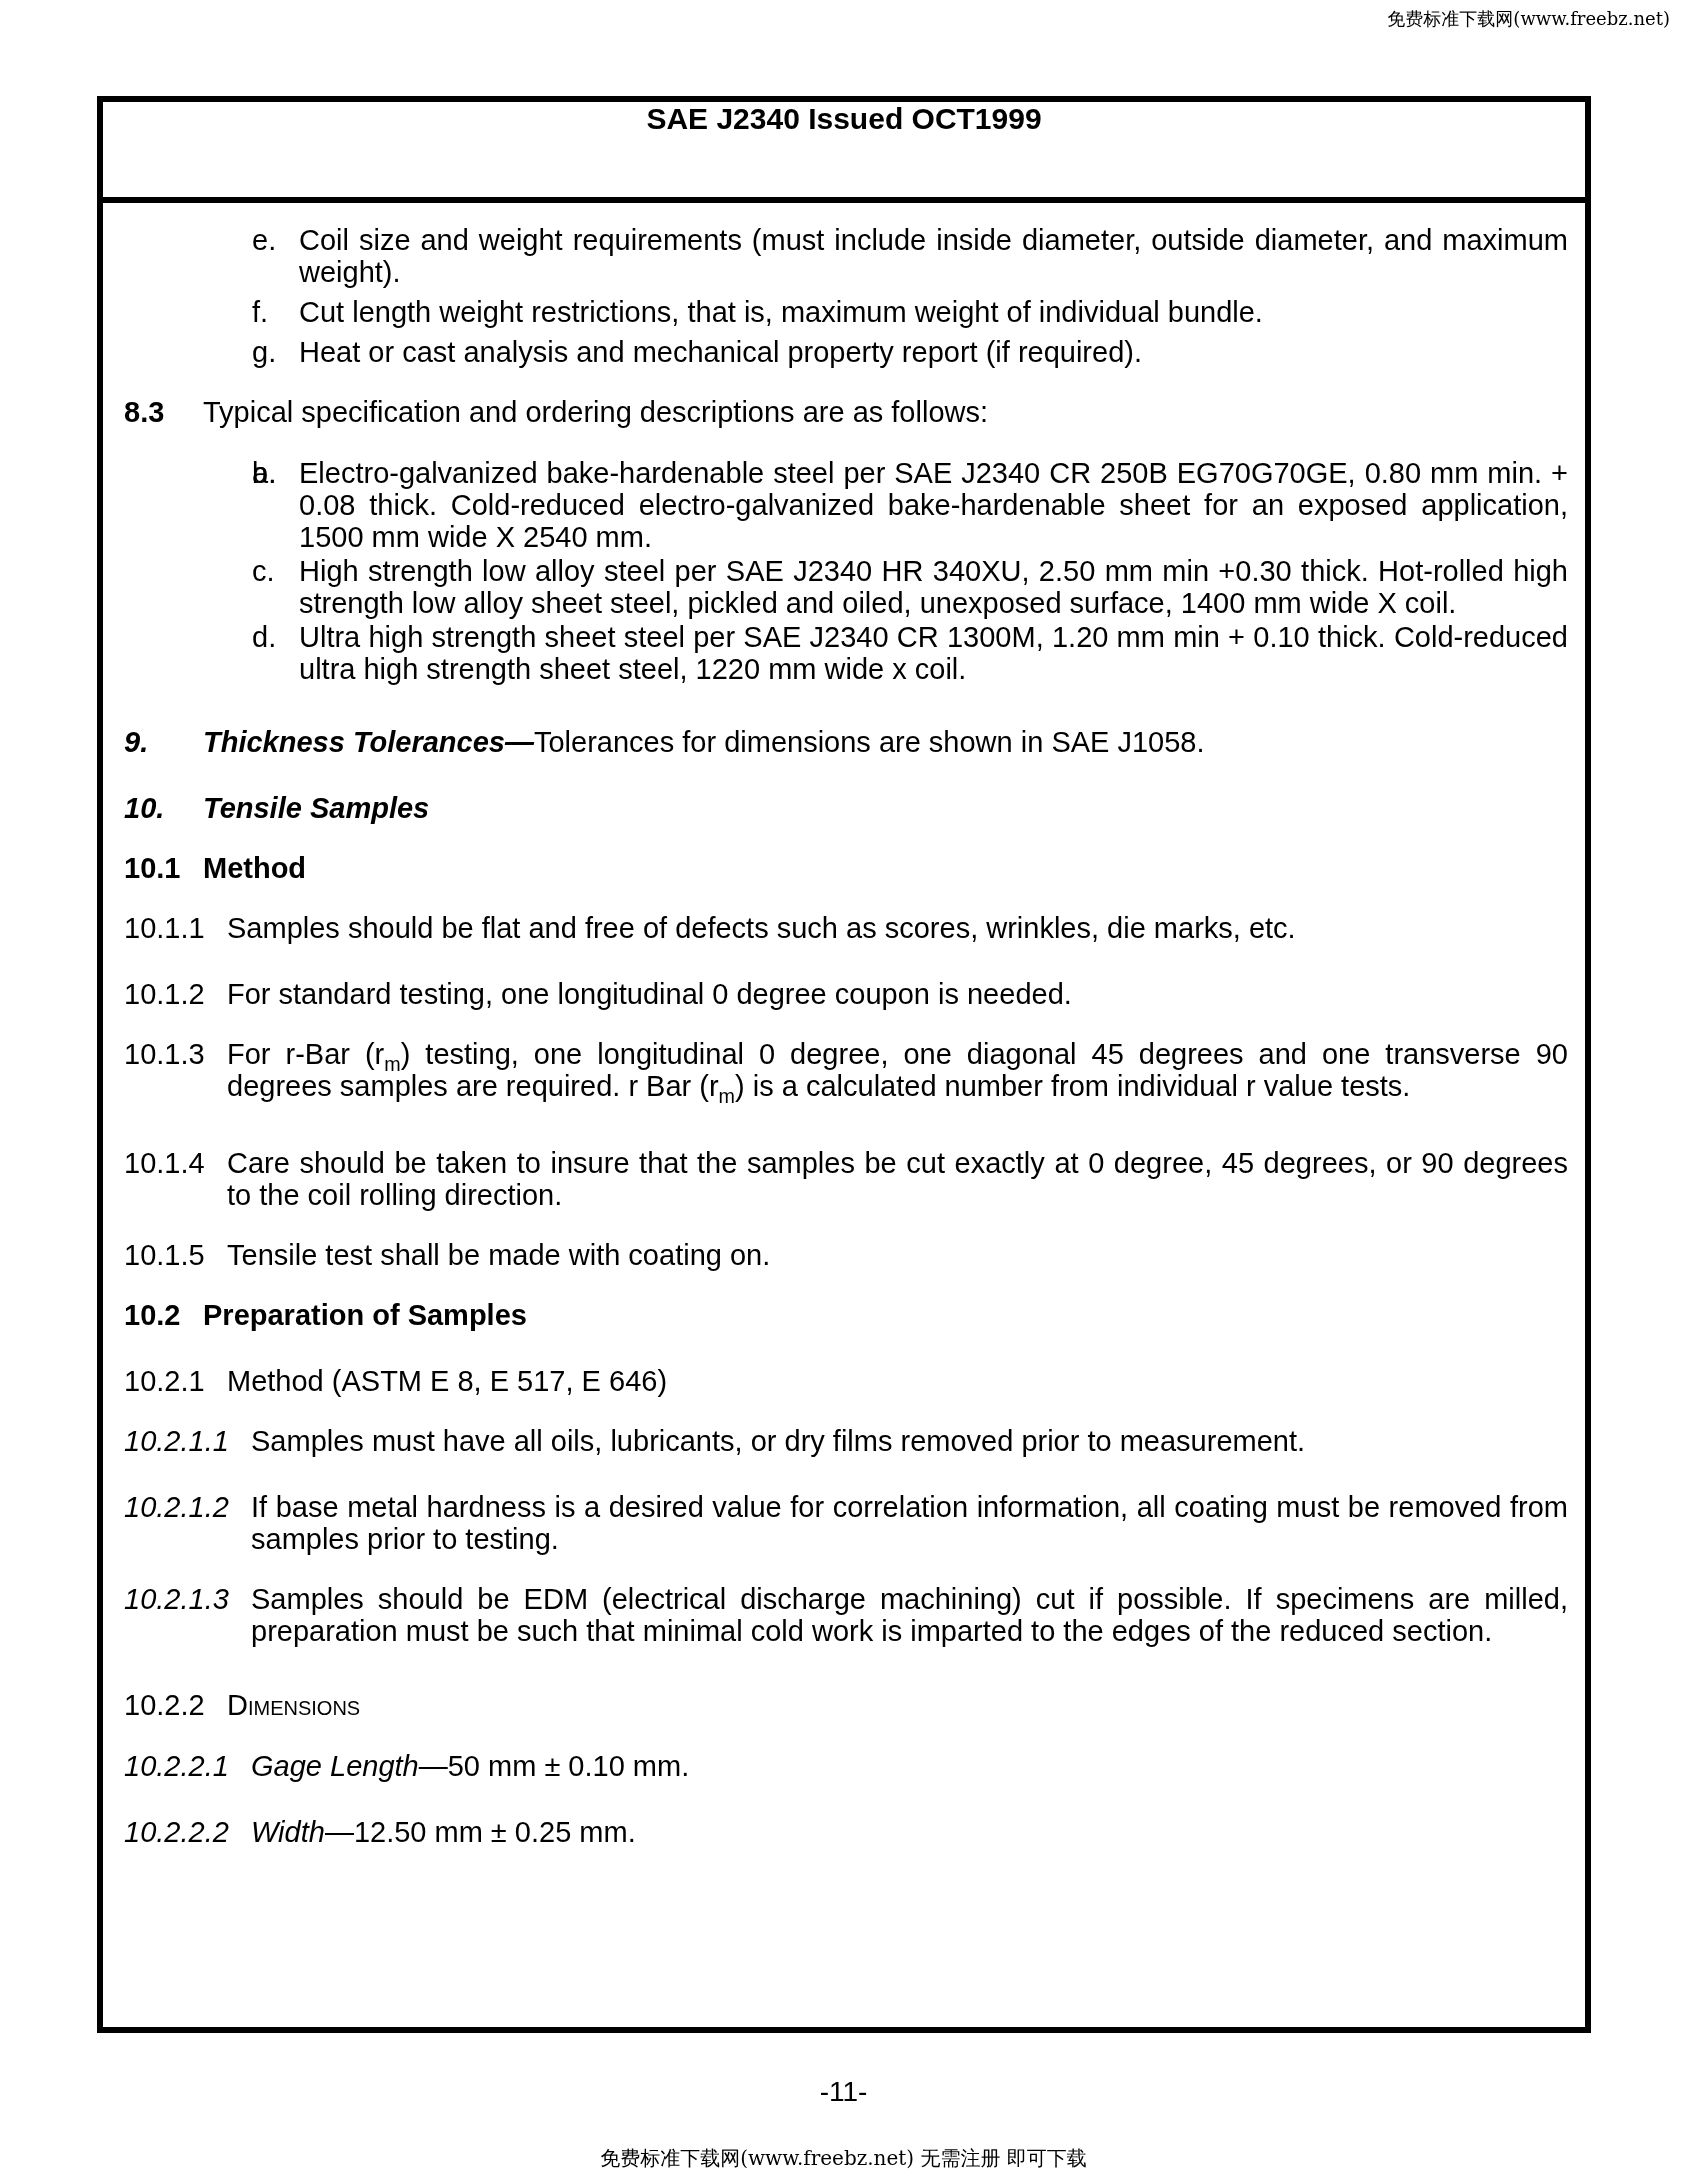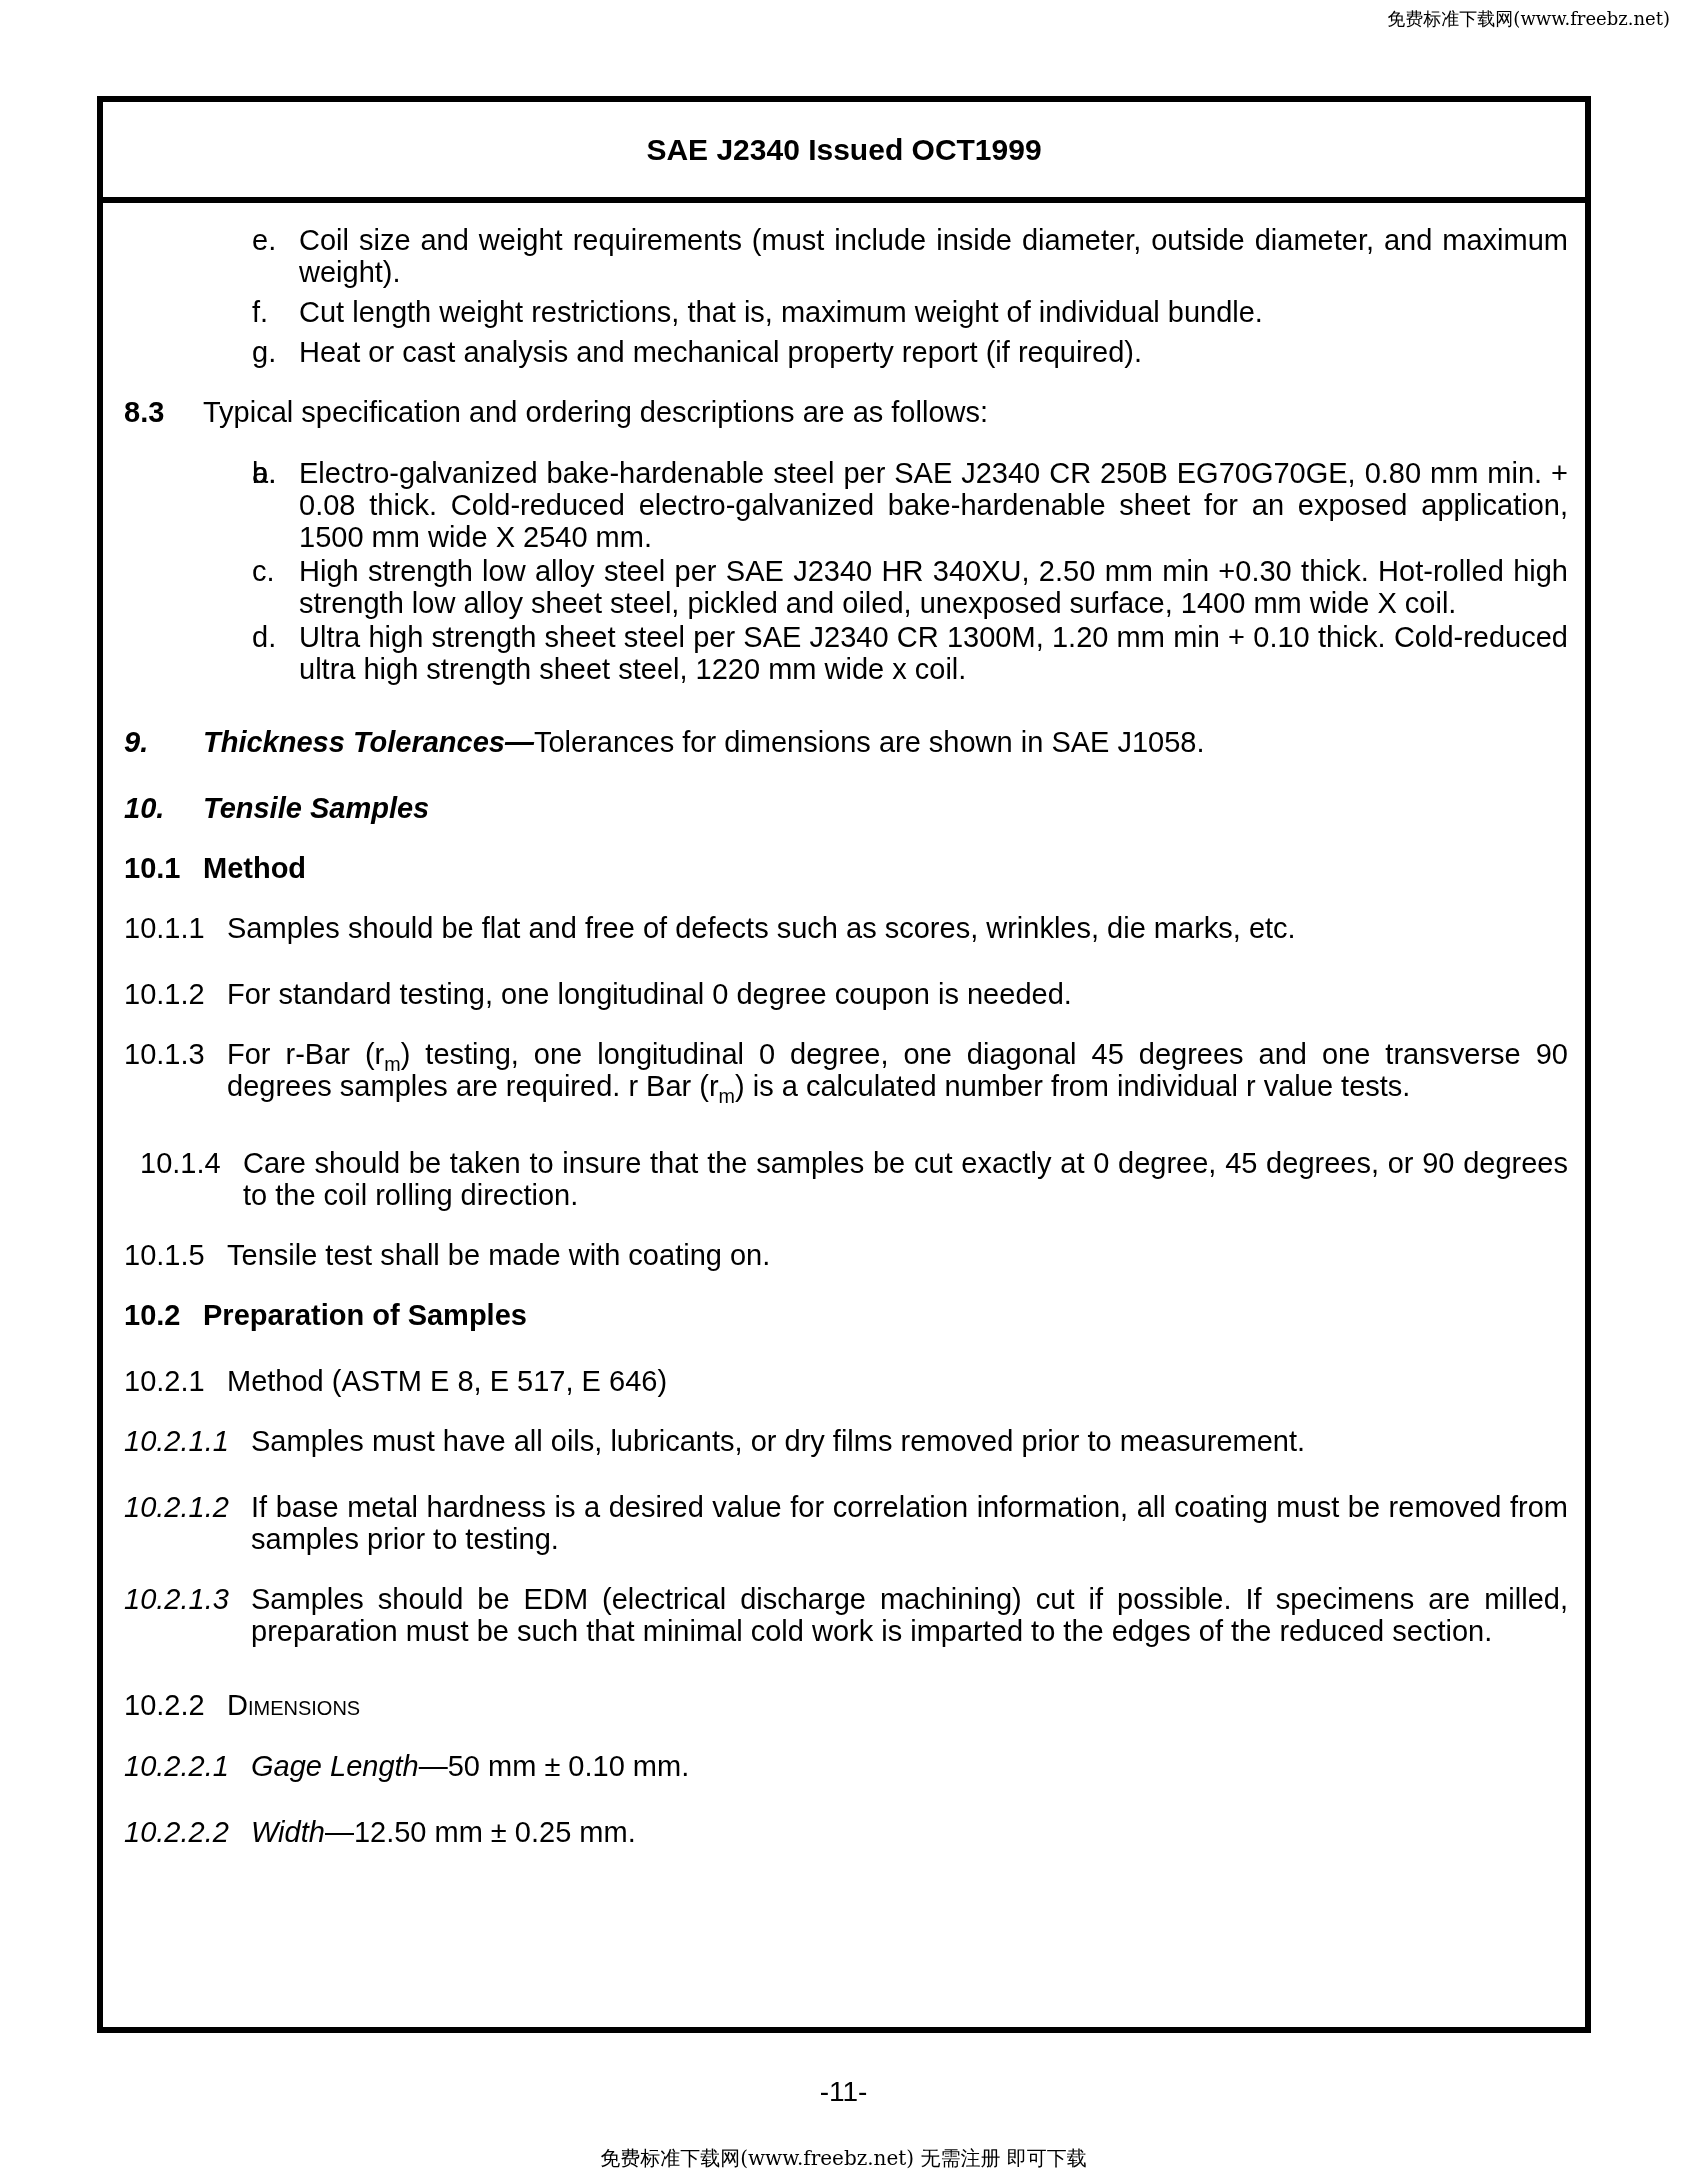--- a/index.html
+++ b/index.html
@@ -13,21 +13,21 @@
     position:absolute;top:6.6px;right:17px;
     font-family:"DejaVu Serif","Liberation Serif",serif;
     font-size:18px;white-space:nowrap;
   }
   .page-box{
     position:absolute;left:97px;top:96px;width:1494px;height:1937px;
     border:6px solid #000;box-sizing:border-box;background:#fff;
   }
   .title-band{
     height:95px;border-bottom:6px solid #000;box-sizing:content-box;
-    display:flex;align-items:center;justify-content:center;
+    display:flex;justify-content:center;
   }
   .doc-title{font-size:30px;font-weight:bold;letter-spacing:0;}
   .content{
     padding:12px 17px 0 21px;
     font-size:29px;line-height:32px;text-align:justify;
   }
   .para{position:relative;}
   .para .num{position:absolute;left:0;top:0;white-space:nowrap;}
   
   .ind1{padding-left:79px;}   
@@ -40,21 +40,21 @@
   .i{font-style:italic;}
   .sc{font-variant:small-caps;}
   sub{font-size:68%;line-height:0;}
   
   .mt-first{margin-top:9.3px;}
   .mt-item{margin-top:8px;}
   .mt-0{margin-top:2px;}
   .mt-sec{margin-top:28px;}
   .mt-sec2{margin-top:34px;}
   .mt-9{margin-top:41px;}
-  .mt-10-1-4{margin-top:45px;margin-left:16px;}
+  .mt-10-1-4{margin-top:45px;}
   .mt-10-2-2{margin-top:42px;}
   .mt-10-2-2-1{margin-top:29px;}
   .mt-list{margin-top:29px;}
   .page-num{
     position:absolute;top:2076px;left:0;width:100%;
     text-align:center;font-size:28px;
   }
   .footer-note{
     position:absolute;top:2145px;left:0;width:100%;text-align:center;
     font-family:"DejaVu Serif","Liberation Serif",serif;font-size:20px;

